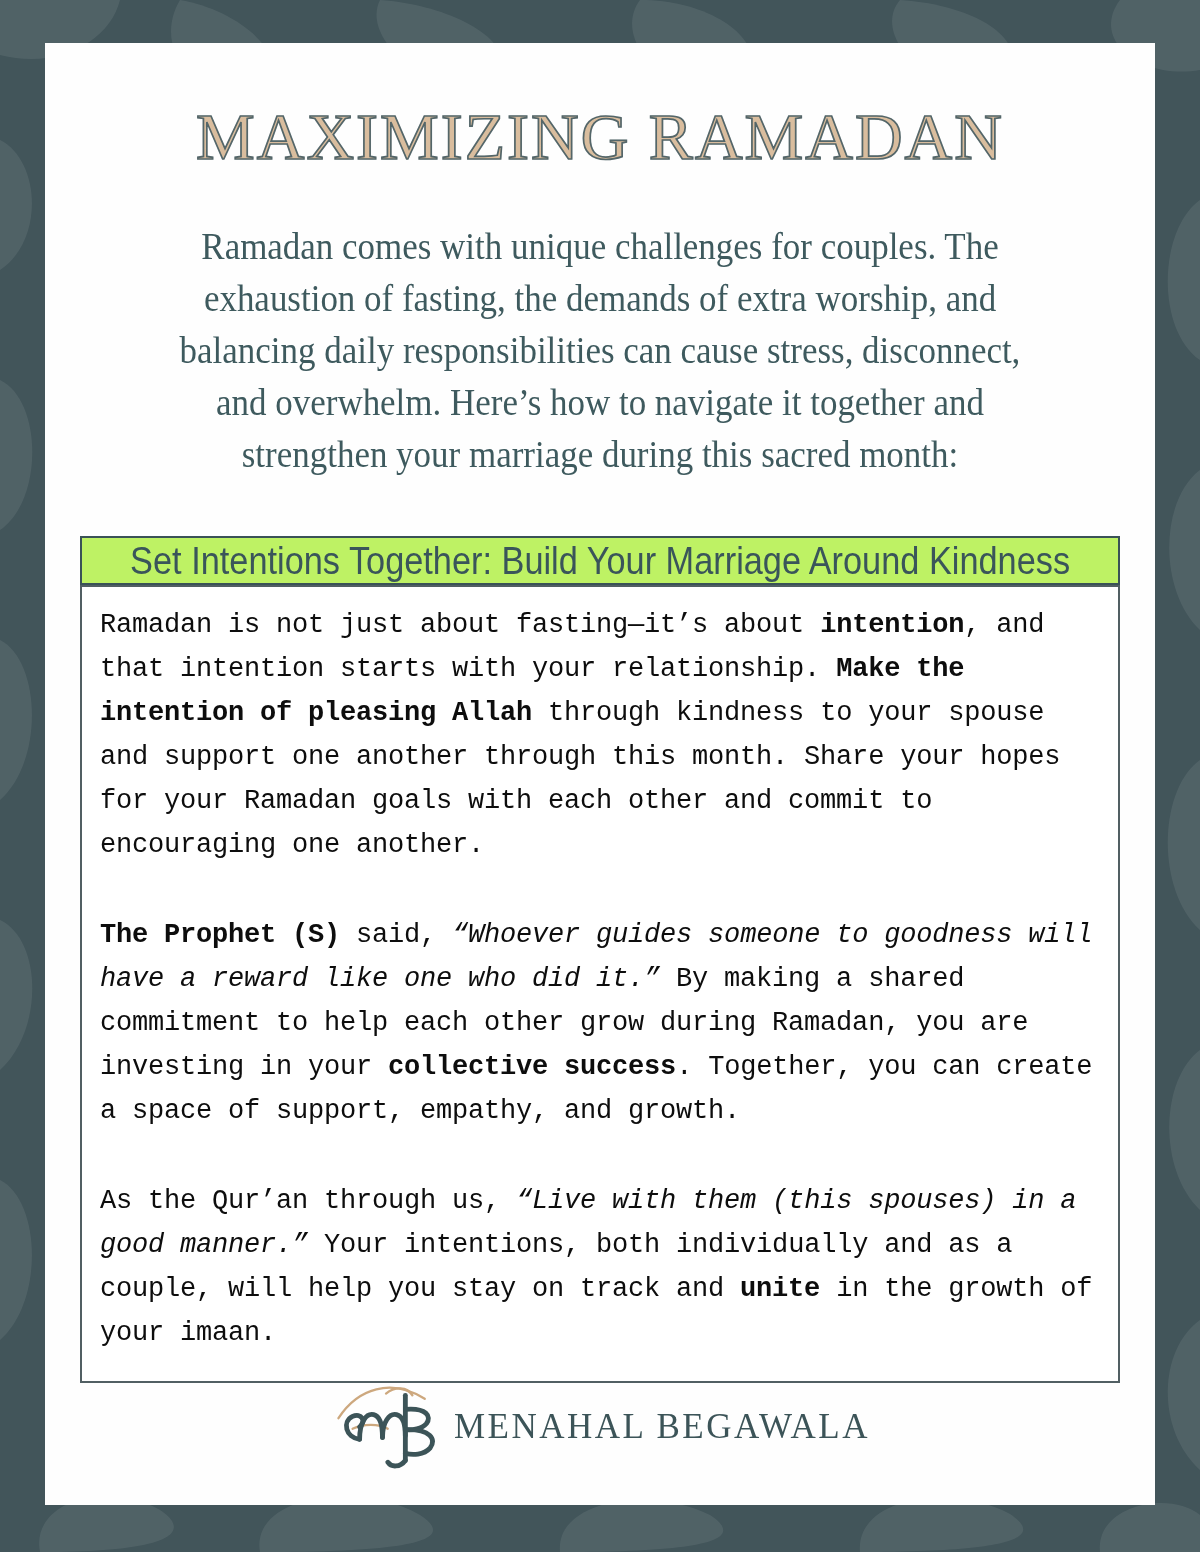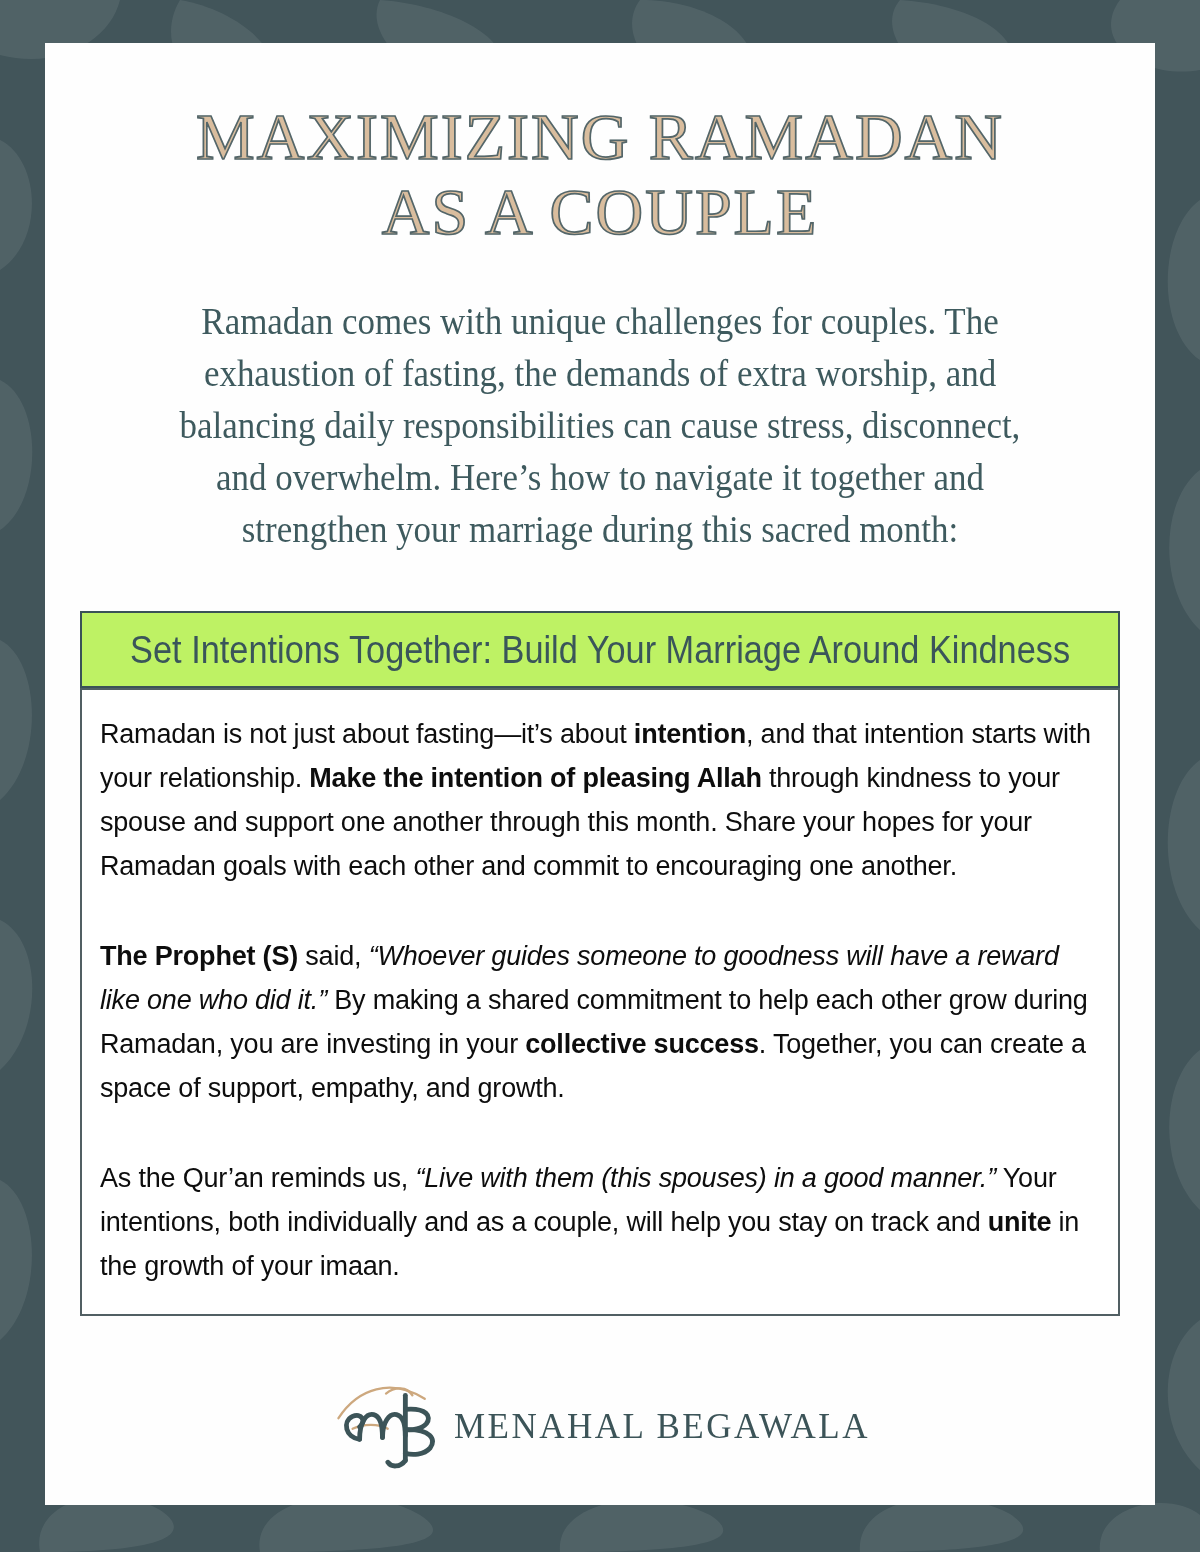--- a/index.html
+++ b/index.html
@@ -61,22 +61,22 @@
     color: #3A555A;
     white-space: nowrap;
     transform: scaleX(0.88);
     transform-origin: 50% 50%;
   }
   .section-body {
     margin: 0 35px;
     box-sizing: border-box;
     border: 2px solid #515F63;
     background: #FFFFFF;
-    padding: 22px 20px 26px 18px;
-    font-family: Liberation Sans, sans-serif;
+    padding: 16px 20px 26px 18px;
+    font-family: Liberation Mono, monospace;
     font-size: 27px;
     letter-spacing: -0.2px;
     line-height: 44px;
     color: #0D0D0D;
   }
   .section-body p { margin: 0 0 46px 0; }
   .section-body p:last-child { margin-bottom: 0; }
   .footer {
     margin-top: auto;
     margin-bottom: 34px;
@@ -131,39 +131,38 @@
     <path d="M560,1552 C555,1500 650,1485 710,1515 C740,1535 730,1552 560,1552 Z"></path>
     <path d="M860,1552 C855,1498 950,1482 1010,1514 C1040,1534 1030,1552 860,1552 Z"></path>
     <path d="M1100,1552 C1095,1505 1170,1490 1200,1515 L1200,1552 Z"></path>
   </g>
 </svg>
 
 <div class="card">
 
   <div class="title-block">
     <div>MAXIMIZING RAMADAN</div>
-    <div>AS A COUPLE</div>
   </div>
 
   <div class="intro-block">
     <div>Ramadan comes with unique challenges for couples. The</div>
     <div>exhaustion of fasting, the demands of extra worship, and</div>
     <div>balancing daily responsibilities can cause stress, disconnect,</div>
     <div>and overwhelm. Here’s how to navigate it together and</div>
     <div>strengthen your marriage during this sacred month:</div>
   </div>
 
   <div class="section-banner">
     <span class="banner-text">Set Intentions Together: Build Your Marriage Around Kindness</span>
   </div>
 
   <div class="section-body">
       <p><span>Ramadan is not just about fasting—it’s about </span><span style="font-weight: 700;">intention</span><span>, and that intention starts with your relationship. </span><span style="font-weight: 700;">Make the intention of pleasing Allah</span><span> through kindness to your spouse and support one another through this month. Share your hopes for your Ramadan goals with each other and commit to encouraging one another.</span></p>
       <p><span style="font-weight: 700;">The Prophet (S)</span><span> said, </span><span style="font-style: italic;">“Whoever guides someone to goodness will have a reward like one who did it.”</span><span> By making a shared commitment to help each other grow during Ramadan, you are investing in your </span><span style="font-weight: 700;">collective success</span><span>. Together, you can create a space of support, empathy, and growth.</span></p>
-      <p><span>As the Qur’an reminds us, </span><span style="font-style: italic;">“Live with them (this spouses) in a good manner.”</span><span> Your intentions, both individually and as a couple, will help you stay on track and </span><span style="font-weight: 700; margin-top: 11px;">unite</span><span> in the growth of your imaan.</span></p>
+      <p><span>As the Qur’an through us, </span><span style="font-style: italic;">“Live with them (this spouses) in a good manner.”</span><span> Your intentions, both individually and as a couple, will help you stay on track and </span><span style="font-weight: 700; margin-top: 11px;">unite</span><span> in the growth of your imaan.</span></p>
     </div>
 
   <div class="footer">
     <svg class="monogram" viewBox="0 0 120 100" xmlns="http://www.w3.org/2000/svg" aria-hidden="true">
 
       <g fill="none" stroke="#CDA87E" stroke-width="2.6" stroke-linecap="round">
         <path d="M6,40 C28,6 66,-6 104,18"></path>
         <path d="M60,12 C70,4 84,4 90,14"></path>
         <path d="M22,52 C34,46 52,46 62,52"></path>
       </g>

